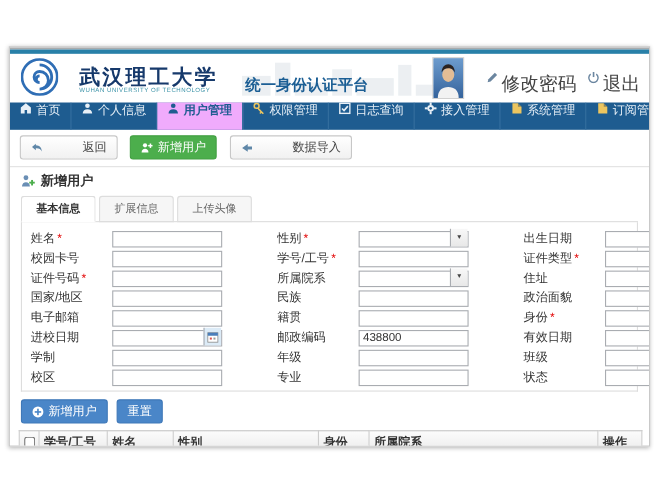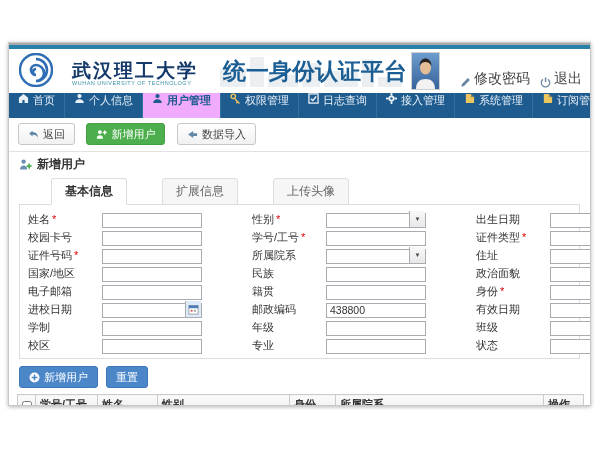--- a/index.html
+++ b/index.html
@@ -19,50 +19,50 @@
   .skyline span:nth-child(4){width:18px;height:24px;}
   .skyline span:nth-child(5){width:34px;height:16px;}
   .skyline span:nth-child(6){width:12px;height:28px;}
   .skyline span:nth-child(7){width:24px;height:10px;}
   .logo-wrap{position:absolute;left:10px;top:4px;display:flex;align-items:flex-end;gap:13px;}
   .emblem{width:34px;height:34px;margin-right:6px;}
   .uni-block{margin-right:12px;}
   .uni-cn{font-family:"DejaVu Serif",serif;font-weight:700;font-size:19px;color:#16396b;
     letter-spacing:2px;line-height:20px;white-space:nowrap;}
   .uni-en{font-size:5.5px;color:#3c93a8;letter-spacing:.5px;line-height:7px;}
-  .platform{font-size:23px;font-weight:700;color:#1b5e94;white-space:nowrap;margin-top:2px;}
+  .platform{font-size:14px;font-weight:700;color:#1b5e94;white-space:nowrap;margin-top:2px;}
   .hdr-right{position:absolute;right:8px;top:3px;display:flex;align-items:flex-end;height:38px;}
   .avatar{width:27px;height:36px;border:1px solid #d0d0d0;margin-right:10px;}
-  .hdr-link{display:flex;align-items:flex-end;font-size:14px;color:#444;margin-left:10px;
+  .hdr-link{display:flex;align-items:flex-start;font-size:17px;color:#444;margin-left:10px;
     margin-bottom:2px;cursor:pointer;white-space:nowrap;}
   .hdr-link svg{width:11px;height:11px;margin-right:3px;color:#6b86a0;}
   
   .nav{height:25px;background:#1e5c90;display:flex;font-size:11px;color:#e8f0f7;}
   .nav-item{display:flex;align-items:flex-start;padding:0 9px;border-right:1px solid #356f9f;
     cursor:pointer;white-space:nowrap;}
   .nav-item svg{width:11px;height:11px;margin-right:4px;}
   .nav-item.active{background:#f0abfc;color:#1e5c90;font-weight:700;}
   .nav-item .ic-gold{color:#ecc55f;}
   
   .toolbar{padding:5px 9px 6px;border-bottom:1px solid #e2e2e2;}
   .btn{display:inline-flex;align-items:center;font-size:11px;border-radius:3px;
     padding:3px 9px;margin-right:7px;cursor:pointer;line-height:14px;}
   .btn svg{width:11px;height:11px;margin-right:4px;}
-  .btn-default{background:linear-gradient(#fff,#f1f1f1);border:1px solid #c7c7c7;color:#444;}
+  .btn-default{background:linear-gradient(#fff,#f1f1f1);border:1px solid #c7c7c7;color:#444;gap:32px;}
   .btn-default svg{color:#5f87a8;}
   .btn-green{background:#4cae4c;border:1px solid #43a043;color:#fff;}
   .btn-blue{background:#4a86c8;border:1px solid #3f78b8;color:#fff;}
   
   .section-title{display:flex;align-items:center;padding:4px 10px 2px;font-size:12px;
     font-weight:700;color:#333;}
   .section-title svg{width:13px;height:13px;margin-right:5px;}
   
   .tabs{margin:3px 10px 0;border-bottom:1px solid #ddd;display:flex;}
-  .tab{font-size:12px;color:#666;background:#f6f6f6;border:1px solid #ddd;
-    border-radius:3px 3px 0 0;padding:4px 13px;margin-right:3px;margin-bottom:-1px;cursor:pointer;margin-left:32px;}
+  .tab{font-size:10px;color:#666;background:#f6f6f6;border:1px solid #ddd;
+    border-radius:3px 3px 0 0;padding:4px 13px;margin-right:3px;margin-bottom:-1px;cursor:pointer;}
   .tab.active{background:#fff;border-bottom-color:#fff;color:#333;font-weight:700;}
   
   .panel{margin:0 10px;border:1px solid #ddd;border-top:none;padding:5px 4px 4px;}
   .form-row{display:flex;height:18px;align-items:center;gap:46px;}
   .field{width:33.33%;display:flex;align-items:center;box-sizing:border-box;padding-left:4px;}
   .flabel{width:74px;font-size:11px;color:#333;flex:none;white-space:nowrap;}
   .star{color:#e20000;margin-left:2px;font-size:11px;}
   .ctrl{position:relative;width:100px;flex:none;}
   .ctrl input{width:100%;height:15px;border:1px solid #a9acb1;box-sizing:border-box;
     font-size:10.5px;padding:0 3px;color:#333;background:#fff;font-family:inherit;}

